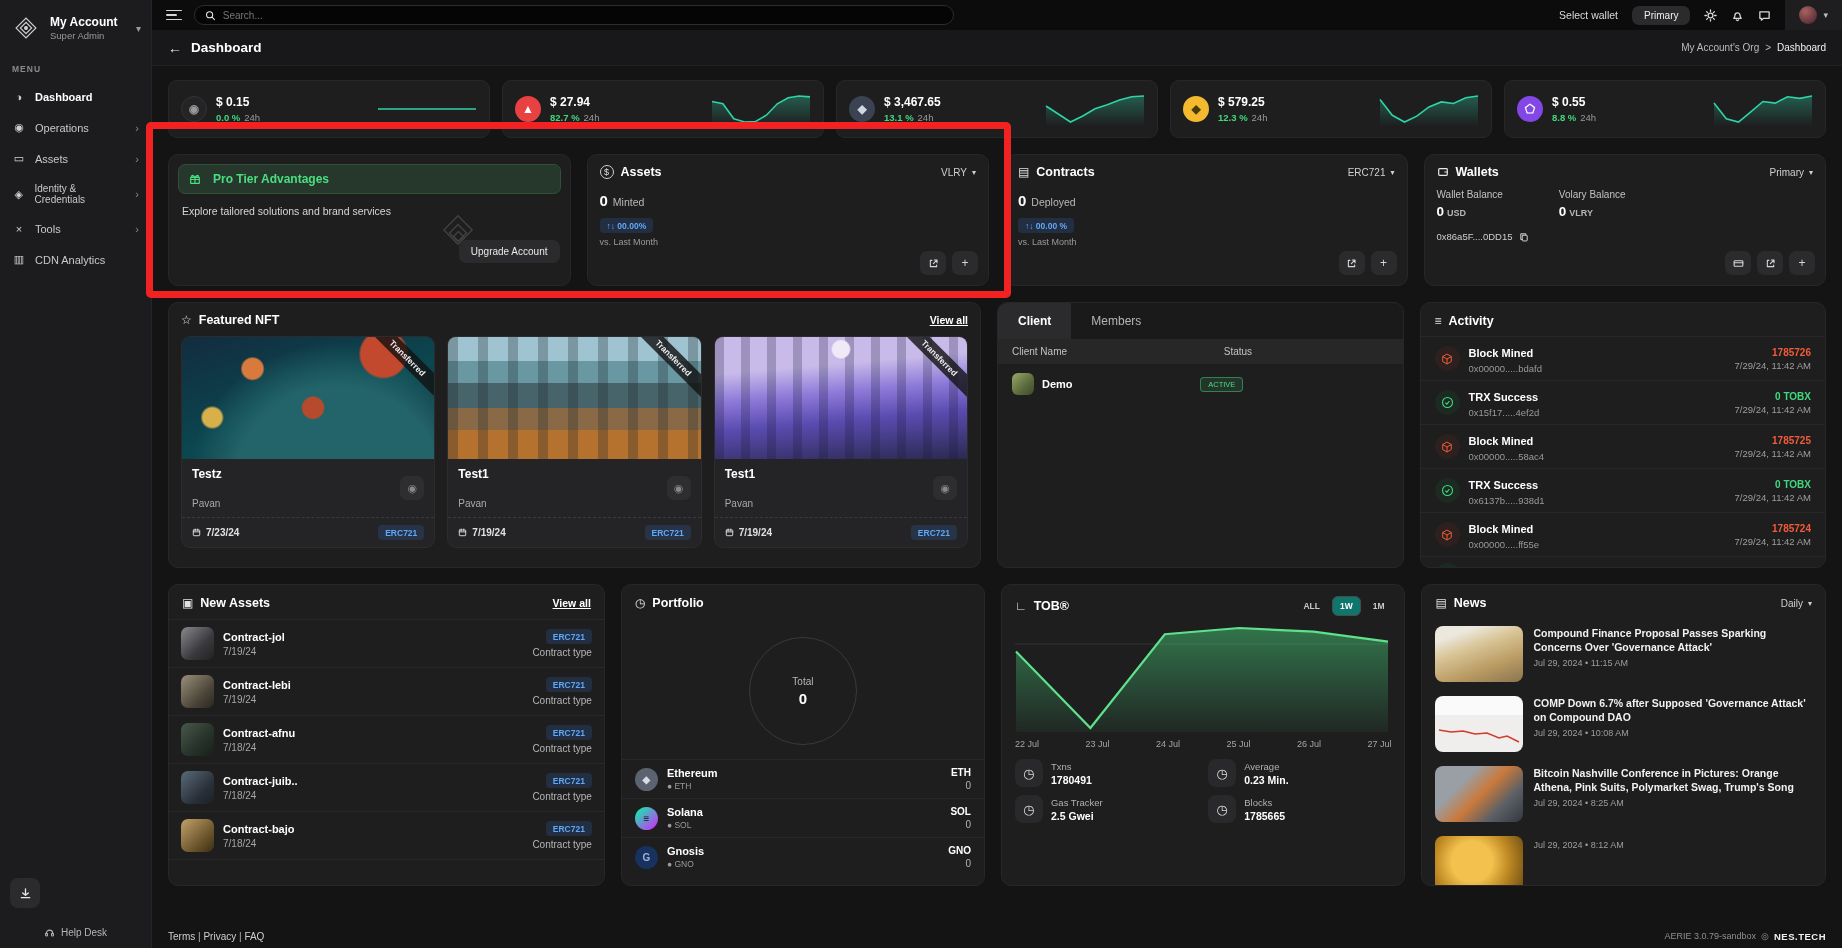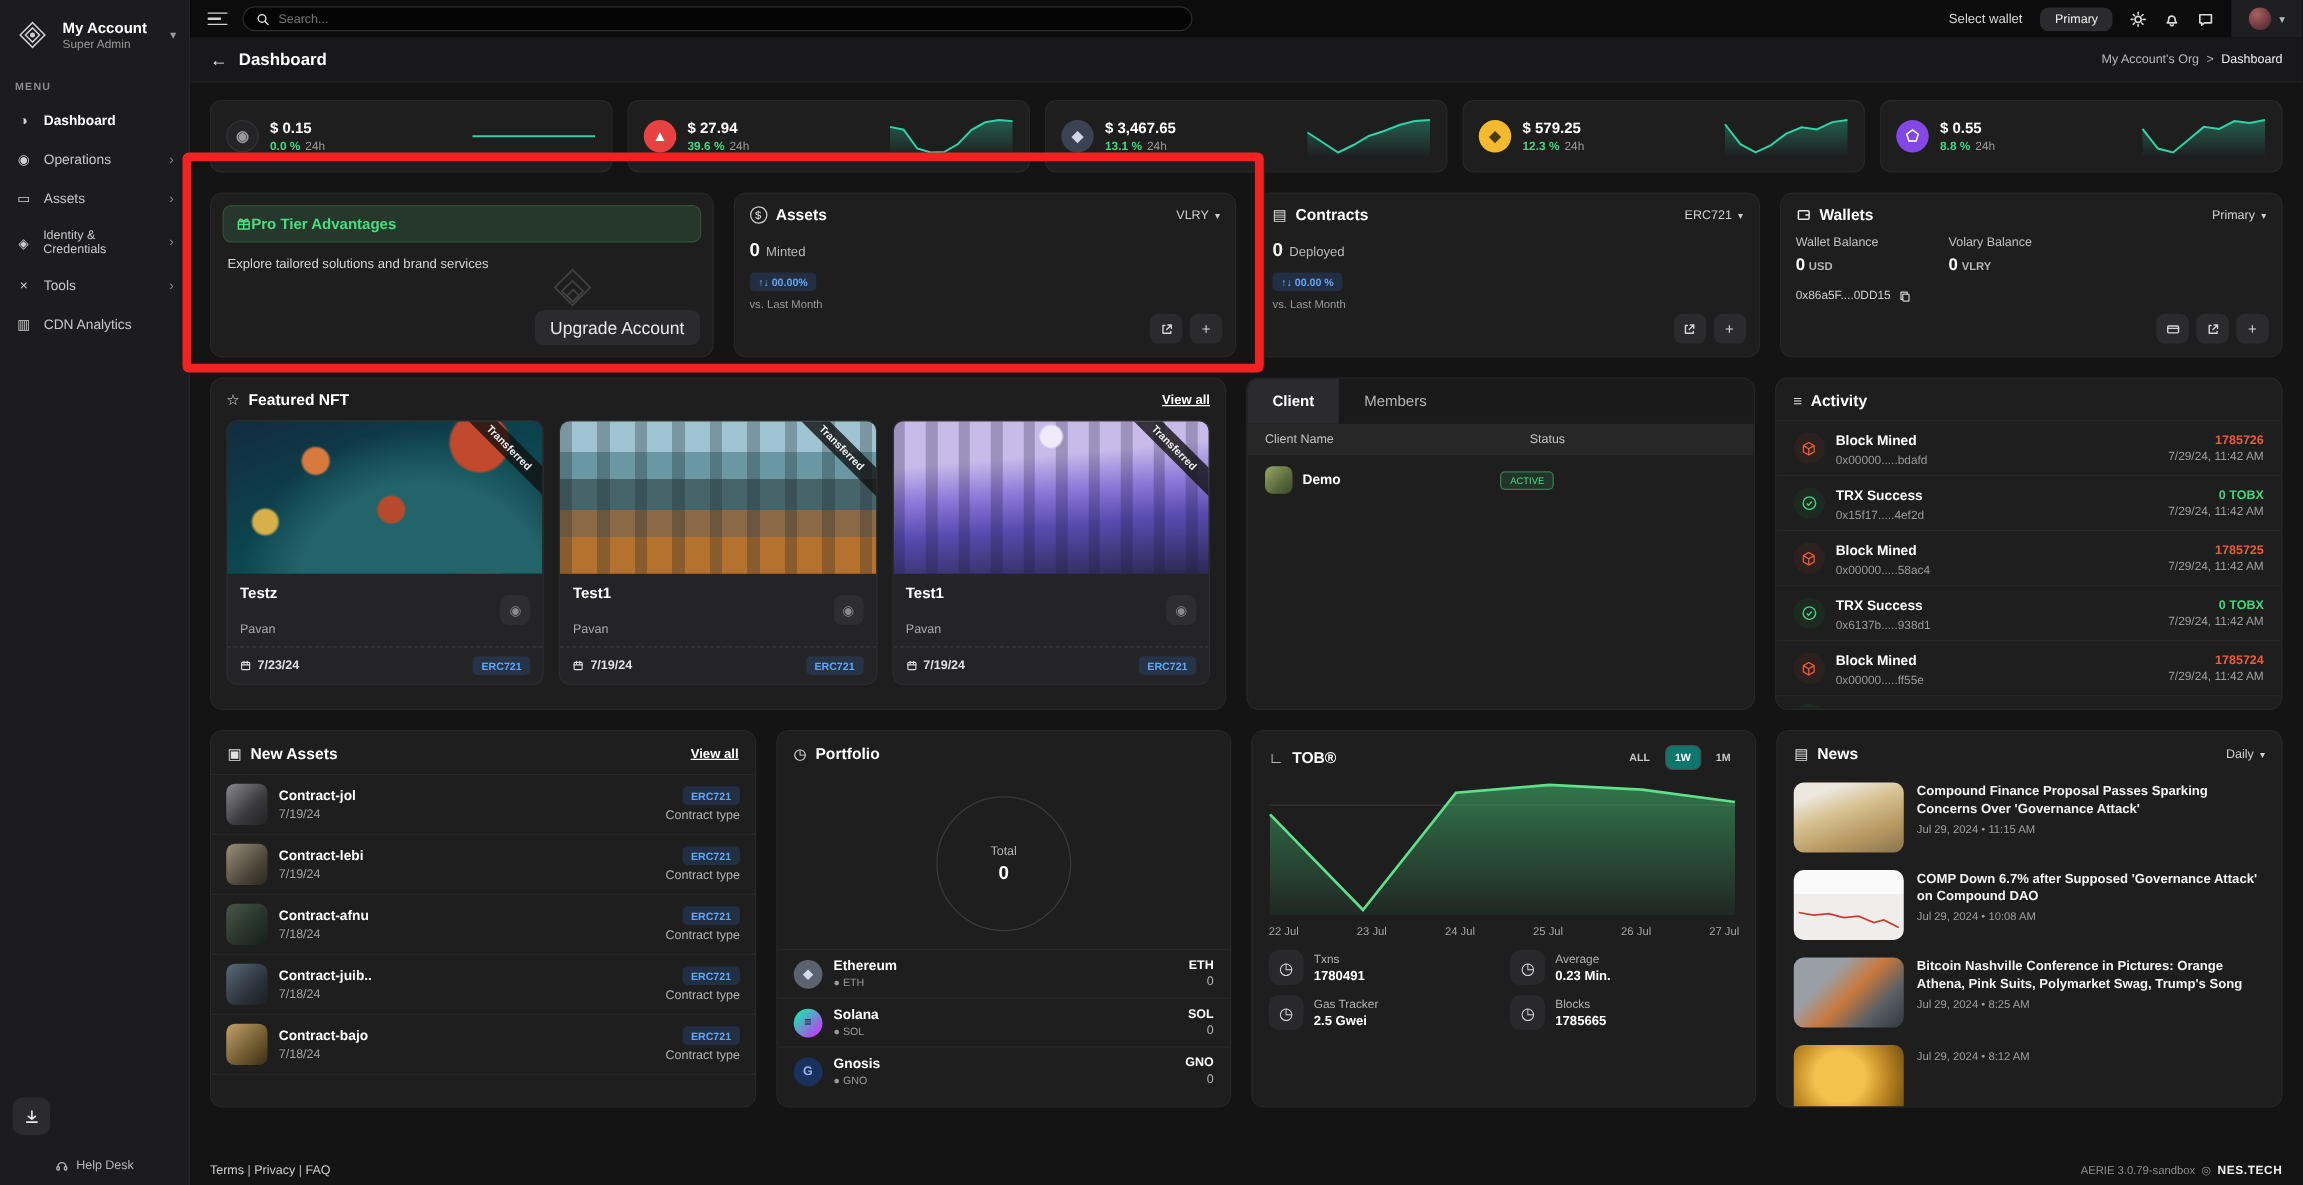--- a/index.html
+++ b/index.html
@@ -72,25 +72,25 @@
   .spark { margin-left:auto; flex-shrink:0; }
 
   
   .cards-row { position:relative; display:grid; grid-template-columns:repeat(4,1fr); gap:16px;
     margin-top:16px; height:132px; }
   .highlight-box { position:absolute; left:-22px; top:-32px; width:calc(50% + 36px);
     height:calc(100% + 44px); border:7px solid #f32222; border-radius:5px; z-index:6; pointer-events:none; }
   .panel { background:#1e1e1f; border:1px solid #272729; border-radius:10px; overflow:hidden; }
   .pro-card { padding:9px; display:flex; flex-direction:column; position:relative; }
   .pro-head { background:#26382c; border:1px solid #31503a; border-radius:7px; padding:7px 10px;
-    display:flex; align-items:center; gap:0; color:#4ade80; font-size:12px; font-weight:bold; }
+    display:flex; align-items:center; gap:12px; color:#4ade80; font-size:12px; font-weight:bold; }
   .pro-desc { font-size:10.5px; color:#d6d6d6; padding:11px 4px 0; }
   .pro-art { position:absolute; right:86px; top:52px; opacity:.8; }
-  .upgrade-btn { position:absolute; right:10px; bottom:9px; background:#2b2b2d; color:#e8e8e8;
-    border:none; border-radius:7px; padding:6px 12px; font-size:14px; cursor:pointer;
+  .upgrade-btn { position:absolute; right:10px; bottom:22px; background:#2b2b2d; color:#e8e8e8;
+    border:none; border-radius:7px; padding:6px 12px; font-size:10px; cursor:pointer;
     font-family:"Liberation Sans", sans-serif; }
   .metric-card { padding:10px 12px; position:relative; }
   .card-head { display:flex; align-items:center; gap:7px; }
   .card-title { font-size:12.5px; font-weight:bold; color:#fff; }
   .head-icon { font-size:12px; color:#e0e0e0; }
   .head-dd { margin-left:auto; font-size:10px; color:#d0d0d0; cursor:pointer; display:flex; gap:5px; align-items:center; }
   .metric-num { font-size:15px; font-weight:bold; color:#fff; margin-top:13px; }
   .metric-num span { font-size:10.5px; font-weight:normal; color:#b9b9b9; margin-left:5px; }
   .badge-blue { display:inline-block; margin-top:9px; font-size:8.5px; font-weight:bold; color:#64a8f6;
     background:rgba(59,130,246,.16); border-radius:4px; padding:2.5px 7px; }
@@ -363,21 +363,21 @@
                 </linearGradient>
               </defs>
             <polygon class="chart-fill" fill="url(#sg0)" points=""></polygon>
               <polyline class="chart-line" fill="none" stroke="#2fd3a6" stroke-width="1.6" points="1.0,17.0 20.6,17.0 40.2,17.0 59.8,17.0 79.4,17.0 99.0,17.0"></polyline>
           </svg>
         </div>
         <div class="stat-card">
           <span class="coin avax">▲</span>
           <div>
             <div class="stat-price">$ 27.94</div>
-            <div class="stat-sub"><span class="chg">39.6 %</span><span class="per">24h</span></div>
+            <div class="stat-sub"><span class="chg">82.7 %</span><span class="per">24h</span></div>
           </div>
           <svg class="spark" width="100" height="34">
             <defs>
                 <linearGradient id="sg1" x1="0" y1="0" x2="0" y2="1">
                   <stop offset="0" stop-color="rgba(47,211,166,.35)"></stop>
                   <stop offset="1" stop-color="rgba(47,211,166,0)"></stop>
                 </linearGradient>
               </defs>
             <polygon class="chart-fill" fill="url(#sg1)" points="1.0,9.5 11.9,11.8 22.8,26.8 33.7,30.0 44.6,29.5 55.4,23.2 66.3,11.8 77.2,5.8 88.1,4.0 99.0,4.9 99,34 1,34"></polygon>
               <polyline class="chart-line" fill="none" stroke="#2fd3a6" stroke-width="1.6" points="1.0,9.5 11.9,11.8 22.8,26.8 33.7,30.0 44.6,29.5 55.4,23.2 66.3,11.8 77.2,5.8 88.1,4.0 99.0,4.9"></polyline>

